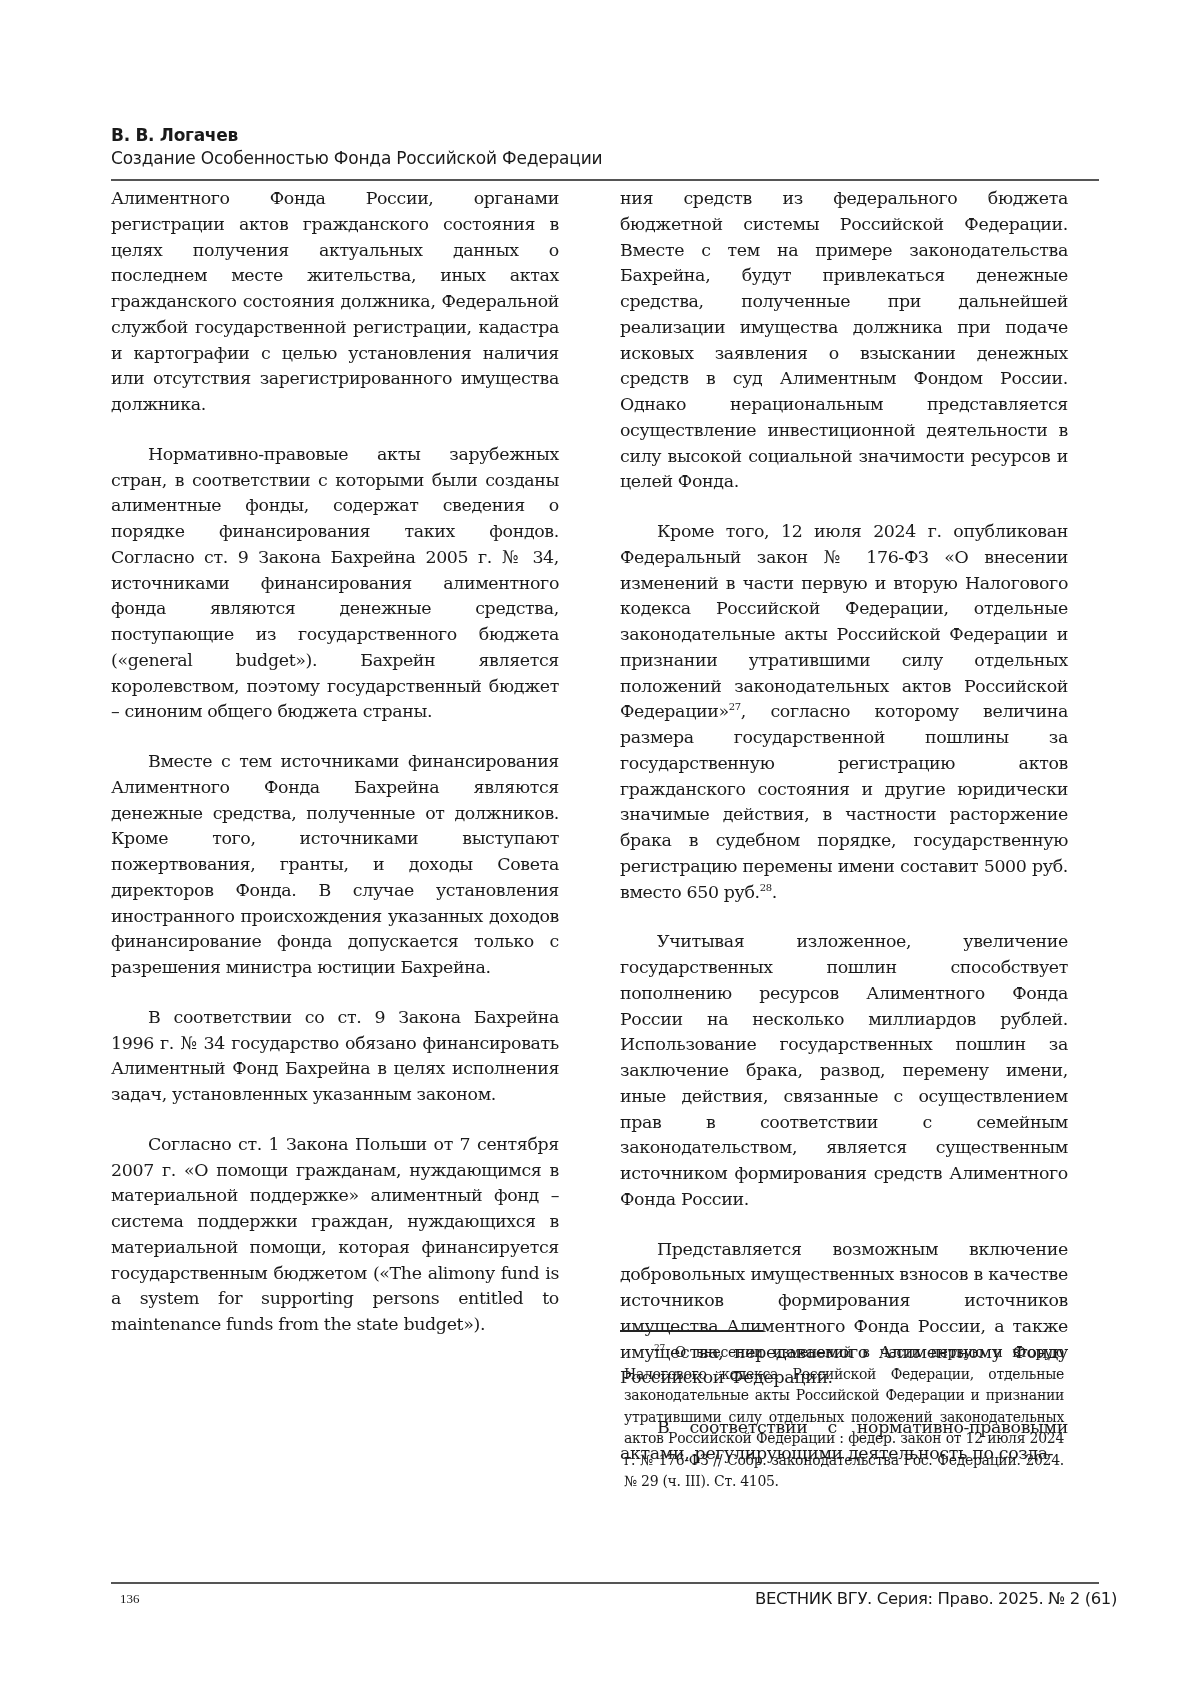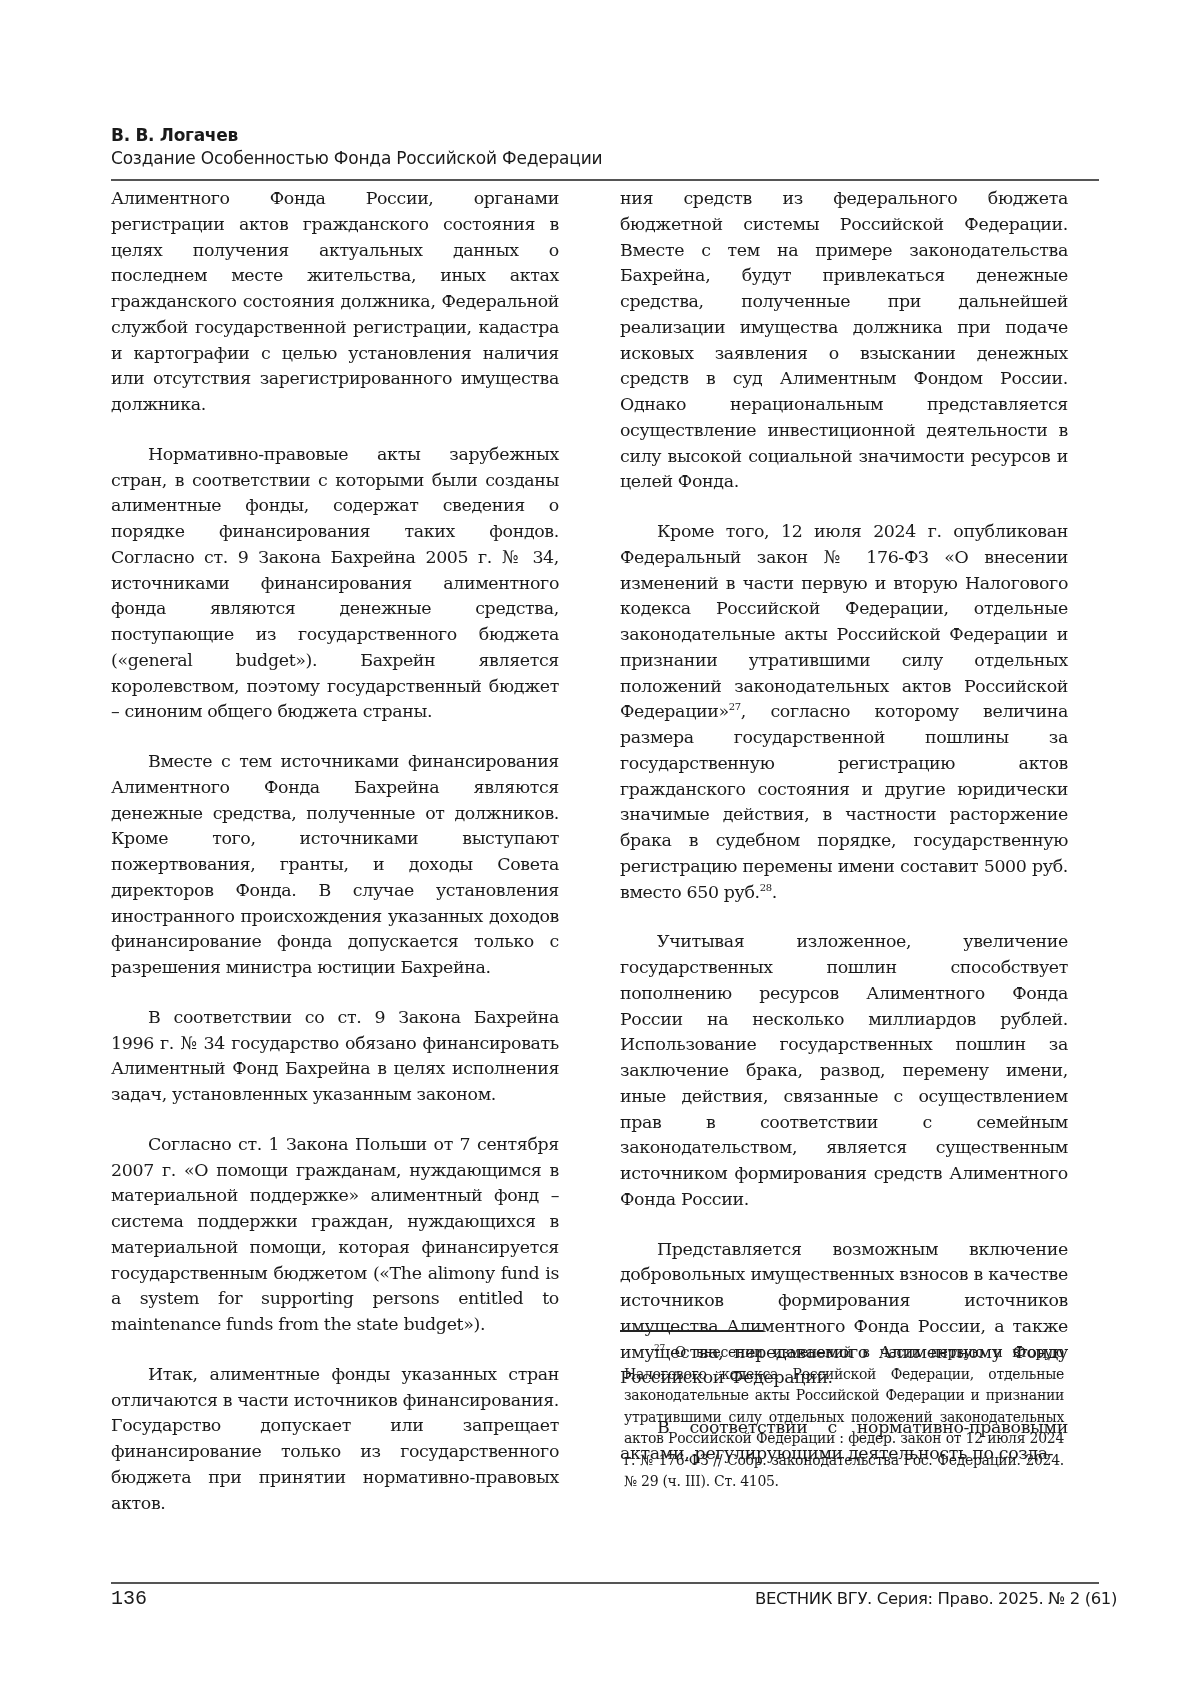--- a/index.html
+++ b/index.html
@@ -13,41 +13,40 @@
   .col-left { left:111px; }
   .col-right { left:620px; }
   .col p { margin:0; }
   .col p.ind { text-indent:37px;margin-top:24px; }
   sup { font-size:10px; line-height:0; vertical-align:7px; }
   .fn-rule { position:absolute; left:620px; top:1330px; width:143px; height:1.5px; background:#222; }
   .footnotes { position:absolute; left:620px; top:1338px; width:448px; font-family:"DejaVu Serif", serif; font-size:14px; line-height:21.5px; text-align:justify; letter-spacing:-0.3px; }
   .footnotes p { margin:4px; text-indent:30px; }
   .footnotes sup { font-size:9px; vertical-align:6px; }
   .foot-rule { position:absolute; left:111px; top:1582px; width:988px; height:2px; background:#555; }
-  .page-number { position:absolute; left:111px; top:1588px; font-family:Liberation Mono, monospace; font-size:20px; line-height:22px; }
+  .page-number { position:absolute; left:120px; top:1588px; font-family:Liberation Serif, serif; font-size:13px; line-height:22px; }
   .journal { position:absolute; right:83px; top:1588px; font-family:"DejaVu Sans", sans-serif; font-size:16.5px; line-height:22px; letter-spacing:-0.4px; }
 </style>
 </head>
 <body>
 
 <div class="page">
 
   <div class="running-head">
     <div class="author">В. В. Логачев</div>
     <div class="article-title">Создание Особенностью Фонда Российской Федерации</div>
   </div>
   <div class="head-rule"></div>
 
   <div class="col col-left">
     <p>Алиментного Фонда России, органами регистрации актов гражданского состояния в целях получения актуальных данных о последнем месте жительства, иных актах гражданского состояния должника, Федеральной службой государственной регистрации, кадастра и картографии с целью установления наличия или отсутствия зарегистрированного имущества должника.</p>
     <p class="ind">Нормативно-правовые акты зарубежных стран, в соответствии с которыми были созданы алиментные фонды, содержат сведения о порядке финансирования таких фондов. Согласно ст. 9 Закона Бахрейна 2005 г. № 34, источниками финансирования алиментного фонда являются денежные средства, поступающие из государственного бюджета («general budget»). Бахрейн является королевством, поэтому государственный бюджет – синоним общего бюджета страны.</p>
     <p class="ind">Вместе с тем источниками финансирования Алиментного Фонда Бахрейна являются денежные средства, полученные от должников. Кроме того, источниками выступают пожертвования, гранты, и доходы Совета директоров Фонда. В случае установления иностранного происхождения указанных доходов финансирование фонда допускается только с разрешения министра юстиции Бахрейна.</p>
     <p class="ind">В соответствии со ст. 9 Закона Бахрейна 1996 г. № 34 государство обязано финансировать Алиментный Фонд Бахрейна в целях исполнения задач, установленных указанным законом.</p>
     <p class="ind">Согласно ст. 1 Закона Польши от 7 сентября 2007 г. «О помощи гражданам, нуждающимся в материальной поддержке» алиментный фонд – система поддержки граждан, нуждающихся в материальной помощи, которая финансируется государственным бюджетом («The alimony fund is a system for supporting persons entitled to maintenance funds from the state budget»).</p>
-    <p class="ind">Итак, алиментные фонды указанных стран отличаются в части источников финансирования. Государство допускает или запрещает финансирование только из государственного бюджета при принятии нормативно-правовых актов.</p>
   </div>
 
   <div class="col col-right">
     <p>ния средств из федерального бюджета бюджетной системы Российской Федерации. Вместе с тем на примере законодательства Бахрейна, будут привлекаться денежные средства, полученные при дальнейшей реализации имущества должника при подаче исковых заявления о взыскании денежных средств в суд Алиментным Фондом России. Однако нерациональным представляется осуществление инвестиционной деятельности в силу высокой социальной значимости ресурсов и целей Фонда.</p>
     <p class="ind"><span>Кроме того, 12 июля 2024 г. опубликован Федеральный закон № 176-ФЗ «О внесении изменений в части первую и вторую Налогового кодекса Российской Федерации, отдельные законодательные акты Российской Федерации и признании утратившими силу отдельных положений законодательных актов Российской Федерации»</span><sup>27</sup><span>, согласно которому величина размера государственной пошлины за государственную регистрацию актов гражданского состояния и другие юридически значимые действия, в частности расторжение брака в судебном порядке, государственную регистрацию перемены имени составит 5000 руб. вместо 650 руб.</span><sup>28</sup><span>.</span></p>
     <p class="ind">Учитывая изложенное, увеличение государственных пошлин способствует пополнению ресурсов Алиментного Фонда России на несколько миллиардов рублей. Использование государственных пошлин за заключение брака, развод, перемену имени, иные действия, связанные с осуществлением прав в соответствии с семейным законодательством, является существенным источником формирования средств Алиментного Фонда России.</p>
     <p class="ind">Представляется возможным включение добровольных имущественных взносов в качестве источников формирования источников имущества Алиментного Фонда России, а также имущества, передаваемого Алиментному Фонду Российской Федераций.</p>
     <p class="ind">В соответствии с нормативно-правовыми актами, регулирующими деятельность по созда-</p>
   </div>
 

